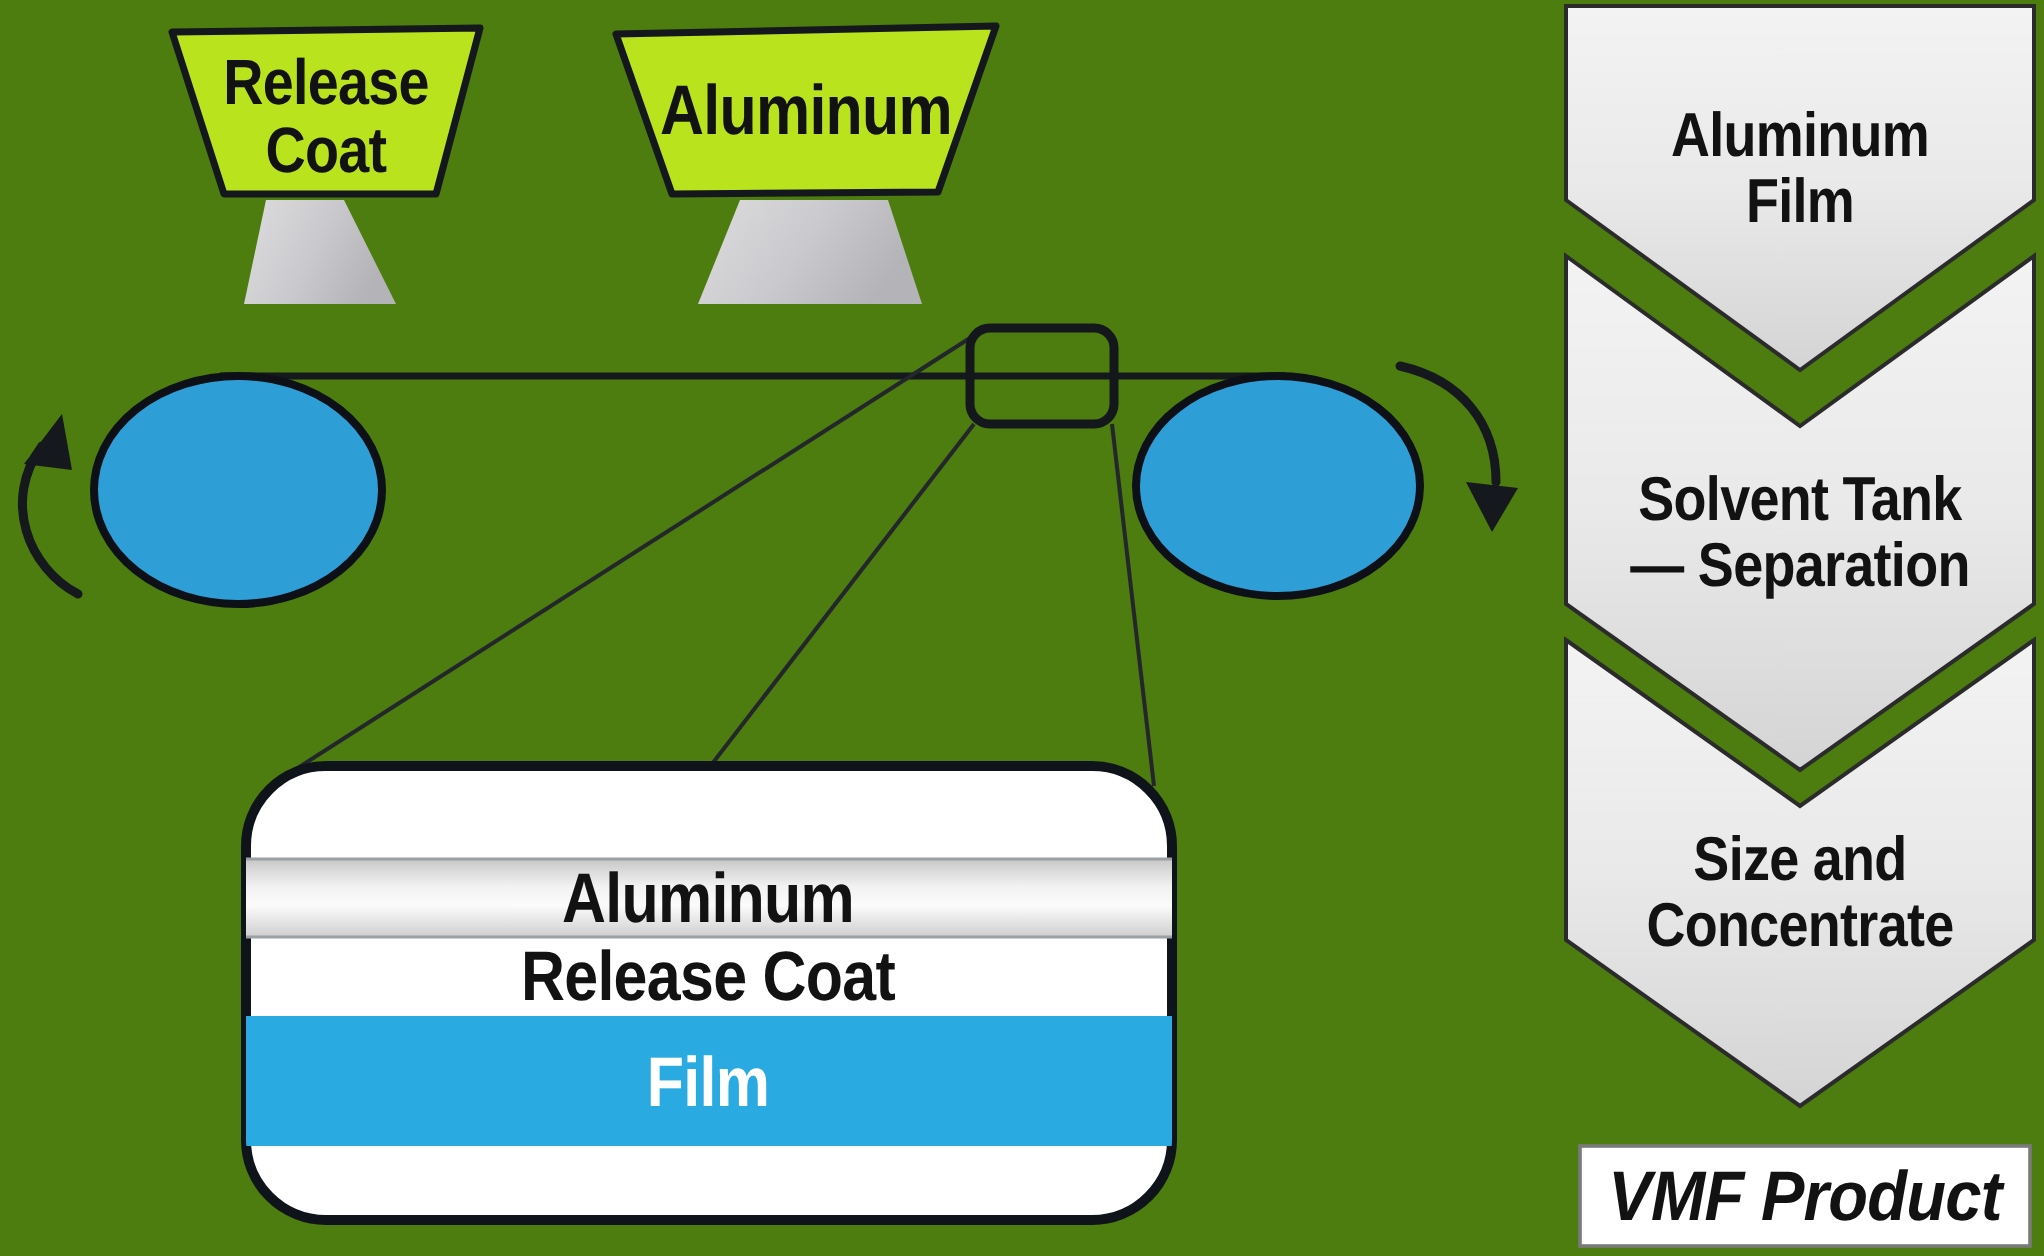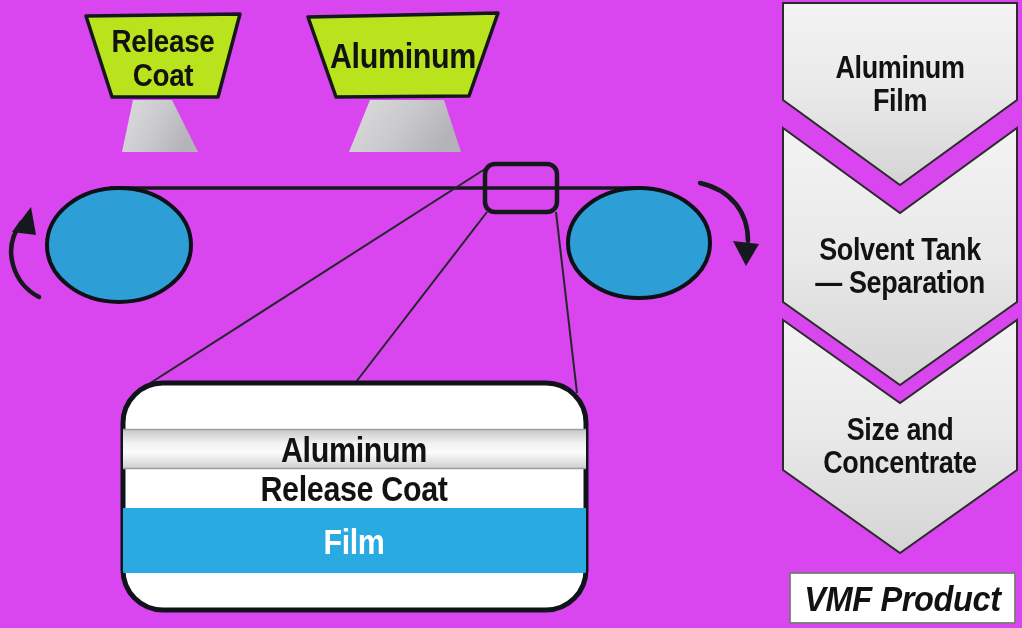--- a/index.html
+++ b/index.html
@@ -1,19 +1,19 @@
 <!DOCTYPE html>
 <html><head>
 <meta charset="utf-8">
 <style>
   html,body { margin:0; padding:0; background:#ffffff; }
   .stage {
     position:relative;
     width:1022px; height:628px;
-    background:#d946ef;
+    background:#4d7c0f;
     overflow:hidden;
     font-family:"Liberation Sans", sans-serif;
   }
   .stage svg { position:absolute; left:0; top:0; }
   .lbl {
     position:absolute;
     font-weight:bold;
     color:#121212;
     text-align:center;
     line-height:1.06;

